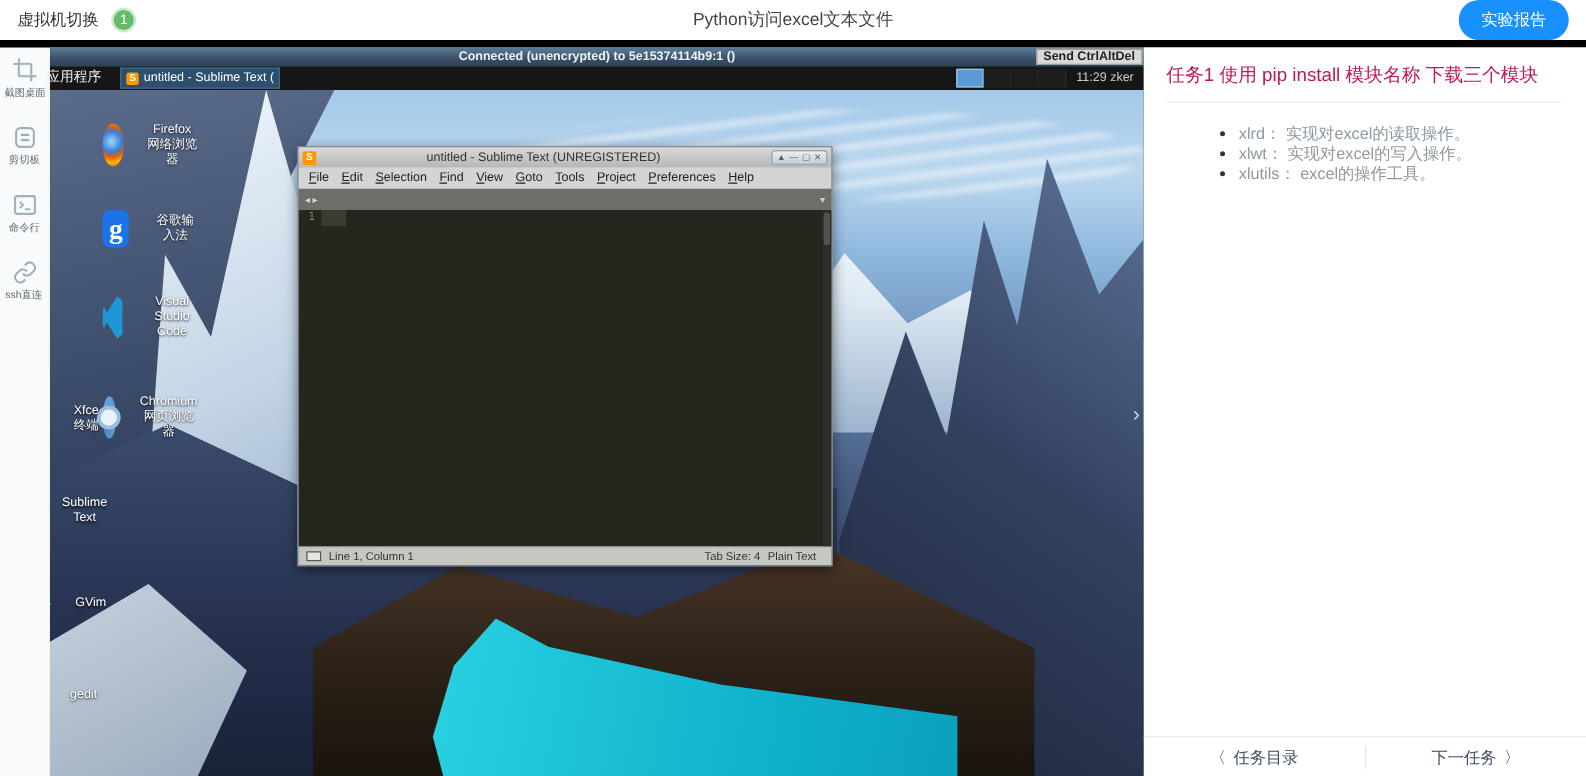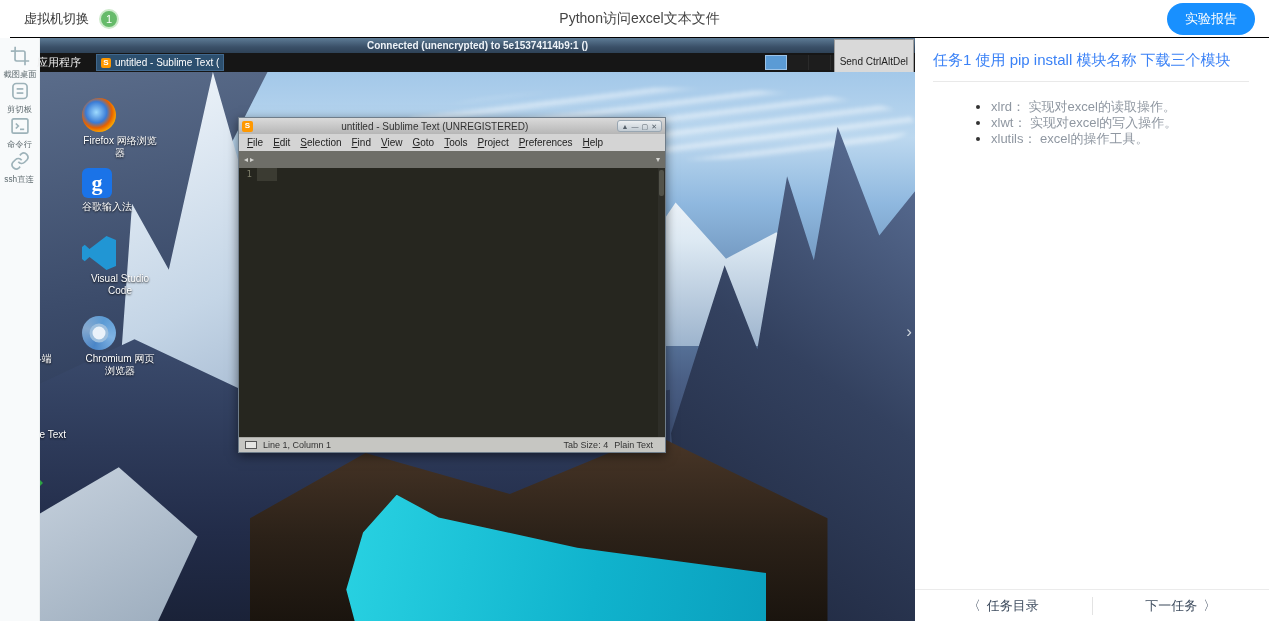--- a/index.html
+++ b/index.html
@@ -1,46 +1,46 @@
 <!DOCTYPE html>
 <html><head>
 <meta charset="utf-8">
 <style>
   * { margin:0; padding:0; box-sizing:border-box; }
   html,body { width:1269px; height:621px; overflow:hidden; }
   body { font-family:"Liberation Sans", sans-serif; background:#fff; }
   .app { position:relative; width:1269px; height:621px; }
 
   
-  .header { position:relative; height:38px; background:#fff; border-bottom:1px solid #000000;
-            display:flex; align-items:center; padding:0 14px;margin-left:10px; }
+  .header { position:relative; height:38px; background:#fff; border-bottom:6px solid #000000;
+            display:flex; align-items:center; padding:0 14px; }
   .vm-switch { display:flex; align-items:center; gap:10px; font-size:13px; color:#333; cursor:pointer; }
   .vm-badge { width:20px; height:20px; border-radius:50%; background:#66bb6a; border:2px solid #cdeacb;
               color:#fff; font-size:11px; display:flex; align-items:center; justify-content:center; }
   .header-title { position:absolute; left:0; right:0; text-align:center; font-size:14px; color:#444; pointer-events:none; }
   .report-btn { margin-left:auto; background:#1890ff; color:#fff; border:none; border-radius:16px;
                 padding:7px 18px; font-size:13px; cursor:pointer; position:relative; z-index:2;
                 font-family:"Liberation Sans", sans-serif; }
 
   
   .main { display:flex; height:583px; }
 
   
   .toolrail { width:40px; background:#f8fafb; border-right:1px solid #eef1f2; display:flex; flex-direction:column;
-              align-items:center; padding-top:8px; flex:none; }
+              align-items:center; padding-top:8px; row-gap:19px; flex:none; }
   .tool { display:flex; flex-direction:column; align-items:center; gap:2px; cursor:pointer; width:40px; }
   .tool svg { width:20px; height:20px; stroke:#9db2b9; fill:none; stroke-width:2; }
   .tool .tlabel { font-size:9px; color:#5f6b70; transform:scale(.92); white-space:nowrap; }
 
   
   .vnc { width:875px; flex:none; display:flex; flex-direction:column; background:#15803d; position:relative; }
   .vnc-status { height:15px; background:linear-gradient(180deg,#5d7b95 0%,#3a5068 60%,#2e4257 100%);
                 color:#eef3f8; font-size:10px; font-weight:bold; text-align:center; line-height:15px; position:relative; }
   .send-cad { position:absolute; right:1px; top:1px; height:13px; line-height:11px; background:#d9d9d9;
-              border:1px solid #9c9c9c; color:#222; font-size:10px; font-weight:normal; padding:16px 5px; cursor:pointer;
+              border:1px solid #9c9c9c; color:#222; font-size:10px; font-weight:bold; padding:0 5px; cursor:pointer;
               font-family:"Liberation Sans", sans-serif; }
 
   .taskbar { height:19px; background:#161616; display:flex; align-items:stretch; color:#ddd; font-size:11px; }
   .tb-menu { line-height:19px; padding:0 9px 0 1px; margin-left:-4px; color:#eee; cursor:pointer; white-space:nowrap;text-align:center; }
   .tb-winbtn { margin:1px 0 1px 6px; width:128px; background:#2c4f6e; border:1px solid #41688d;
                display:flex; align-items:center; gap:4px; padding:0 4px; color:#fff; font-size:10px; cursor:pointer; overflow:hidden; }
   .s-mini { width:10px; height:10px; flex:none; border-radius:2px; background:#ff9800; color:#fff; font-size:8px; font-weight:bold;
             display:flex; align-items:center; justify-content:center; line-height:1; }
   .tb-winbtn .wb-label { white-space:nowrap; overflow:hidden; }
   .tb-spacer { flex:1; }
@@ -74,21 +74,21 @@
     clip-path:polygon(0 45%,20% 10%,45% 32%,70% 0,100% 45%,100% 100%,0 100%);
     background:linear-gradient(180deg,#4a3728 0%,#2b2118 55%,#1a140e 100%); }
   .wp-snow-bl { left:0; top:72%; width:30%; height:28%;
     clip-path:polygon(0 30%,30% 0,60% 45%,45% 100%,0 100%);
     background:linear-gradient(150deg,#d7e2ec 0%,#9fb2c4 100%); opacity:.9; }
   .wp-lake { left:35%; top:77%; width:48%; height:23%;
     clip-path:polygon(12% 0,22% 18%,55% 42%,100% 62%,100% 100%,2% 100%,0 75%,4% 30%);
     background:linear-gradient(100deg,#29d2e2 0%,#10b3cd 60%,#0aa0be 100%); }
 
   
-  .dicon { position:absolute; width:76px; display:flex; flex-direction:column; align-items:flex-start; gap:3px; cursor:pointer; }
+  .dicon { position:absolute; width:76px; display:flex; align-items:center; gap:19px; cursor:pointer; }
   .dlabel { font-size:10px; color:#fff; text-align:center; line-height:12px; text-shadow:0 1px 2px rgba(0,0,0,.9); }
   .ic { width:34px; height:34px; display:flex; align-items:center; justify-content:center; }
   .ic-fx { border-radius:50%; background:radial-gradient(circle at 42% 42%, #9edbff 0%, #3a7bd5 38%, #e66000 56%, #ffb300 76%, #cf5a00 100%); }
   .ic-gi { width:30px; height:30px; border-radius:6px; background:#1a73e8; color:#fff; font-family:"Liberation Serif", serif;
            font-size:22px; font-weight:bold; line-height:1; }
   .ic-vs { background:#2196d4; clip-path:polygon(72% 0,100% 12%,100% 88%,72% 100%,22% 62%,8% 74%,0 68%,0 32%,8% 26%,22% 38%); }
   .ic-cr { border-radius:50%; background:conic-gradient(from 20deg,#5b9bd5,#7fb3e3,#4a86c8,#86a9cf,#5b9bd5); position:relative; }
   .ic-cr::after { content:""; position:absolute; left:50%; top:50%; width:13px; height:13px; transform:translate(-50%,-50%);
                   border-radius:50%; background:#eaf2fa; border:3px solid #9dbfde; }
   .ic-term { width:30px; height:30px; background:#161616; border:2px solid #555; border-radius:4px; color:#cfe8cf;
@@ -135,21 +135,21 @@
   .s-status { height:15px; background:#c6c6c2; border-top:1px solid #a9a9a5; display:flex; align-items:center;
               padding:0 6px; gap:6px; font-size:9px; color:#333; }
   .s-pageico { width:12px; height:8px; border:1px solid #555; background:#e5e5e2; flex:none; }
   .s-status .sp { flex:1; }
   .s-tabsize { }
   .s-syntax { margin-right:6px; }
 
   
   .panel { flex:1; background:#fff; position:relative; }
   .panel-inner { padding:13px 20px 0 18px; }
-  .task-title { font-size:15px; color:#3b82f6; padding-bottom:11px; border-bottom:1px solid #e9e9e9; }
+  .task-title { font-size:15px; color:#be185d; padding-bottom:11px; border-bottom:1px solid #e9e9e9; }
   .task-list { margin-top:17px; padding-left:58px; list-style:disc; }
   .task-list li { font-size:13px; color:#8f97a1; line-height:15px; margin-bottom:1px; }
   .task-list li::marker { color:#333; }
   .panel-footer { position:absolute; left:0; right:0; bottom:0; height:32px; border-top:1px solid #ebebeb;
                   display:flex; align-items:center; }
   .pf-link { flex:1; text-align:center; font-size:13px; color:#3f4d5f; cursor:pointer; display:flex;
              align-items:center; justify-content:center; gap:6px; }
   .pf-divider { width:1px; height:18px; background:#e3e3e3; }
   .chev { font-size:13px; color:#3f4d5f; }
 </style>

